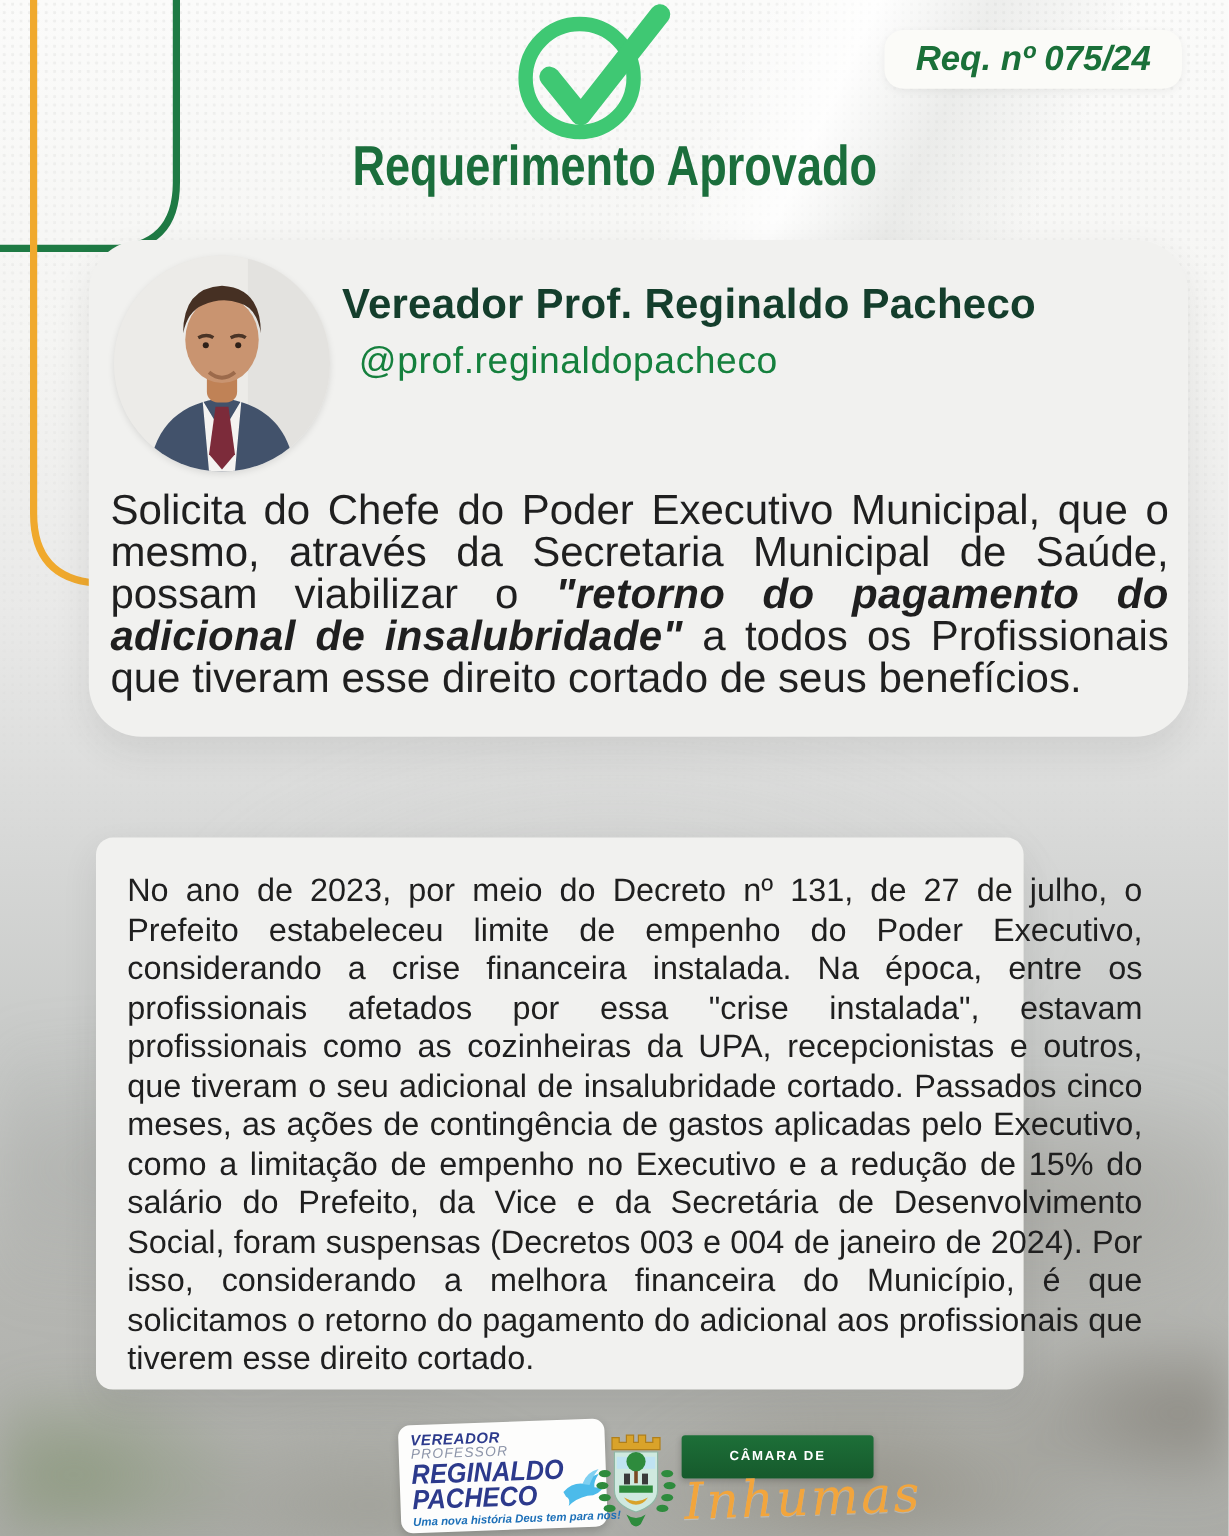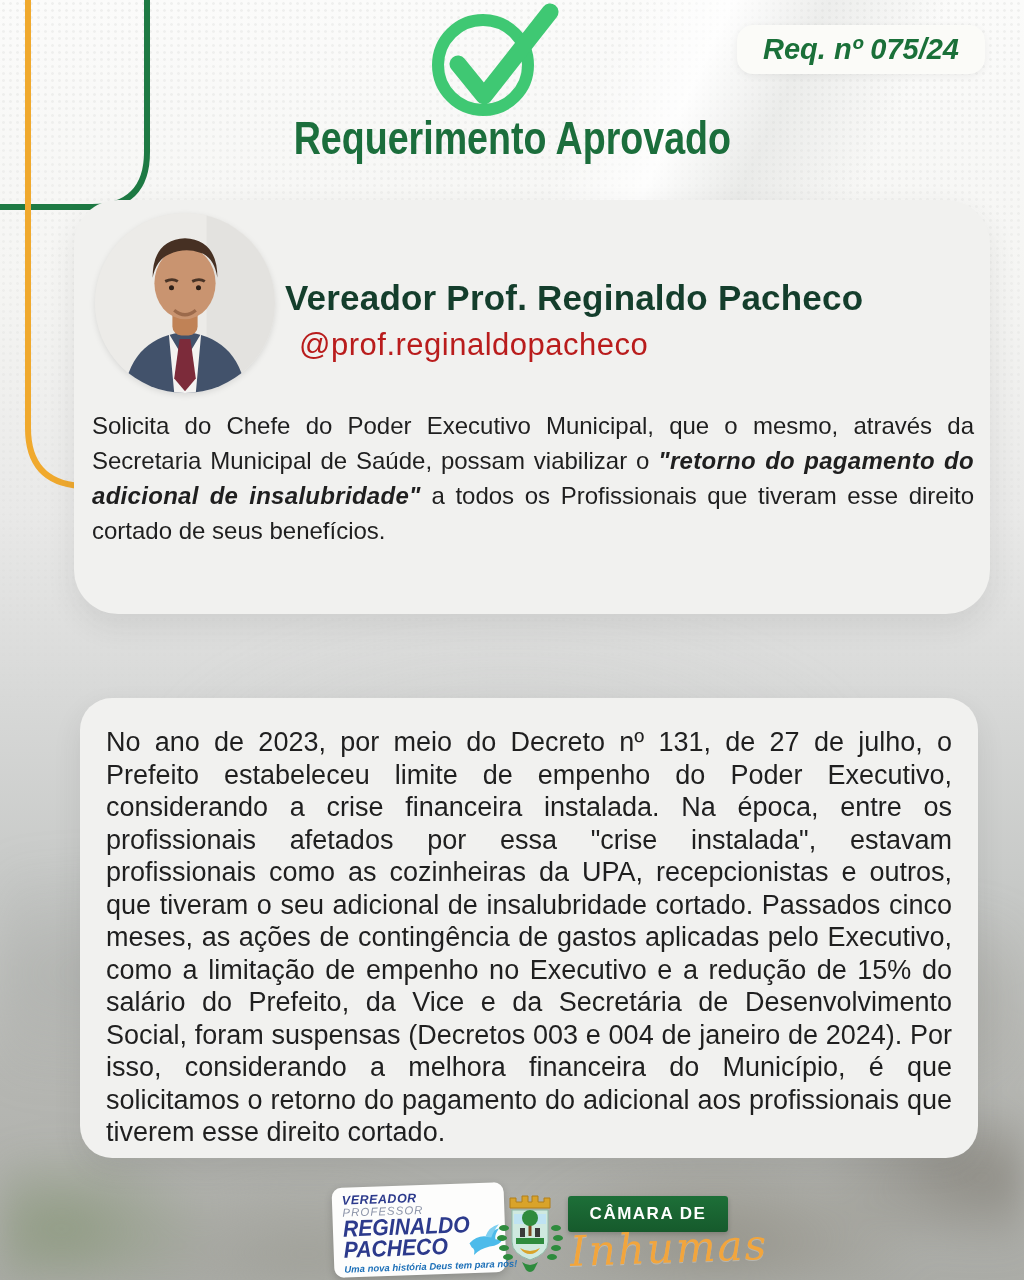--- a/index.html
+++ b/index.html
@@ -31,27 +31,27 @@
     padding:8px 26px;font-weight:bold;font-size:29px;color:#1a7039;box-shadow:0 2px 8px rgba(0,0,0,.06);font-style:italic;}
   
   .check-wrap{position:absolute;left:410px;top:2px;width:170px;height:122px;}
   
   .title-row{position:absolute;left:0;top:110px;width:1024px;text-align:center;}
   .title-row span{display:inline-block;transform:scaleX(.8);transform-origin:center;
     font-weight:800;font-size:47px;letter-spacing:0;color:#1b6e3c;}
   
   .card{position:absolute;background:#f1f1ef;border-radius:44px;box-shadow:0 12px 28px rgba(60,60,60,.10);}
   .card1{left:74px;top:200px;width:916px;height:414px;}
-  .card2{left:80px;top:698px;width:898px;height:460px;border-radius:32px;}
+  .card2{left:80px;top:698px;width:729px;height:460px;border-radius:14px;padding-left:44px;}
   .avatar{position:absolute;left:21px;top:13px;width:180px;height:180px;border-radius:50%;
     overflow:hidden;background:#e9e8e5;box-shadow:0 2px 6px rgba(0,0,0,.10);}
   .who{position:absolute;left:211px;top:34px;}
-  .who .name{font-weight:bold;font-size:35px;color:#143e2c;letter-spacing:.2px;margin-top:44px;}
-  .who .handle{font-size:31px;color:#b91c1c;margin-top:9px;margin-left:14px;letter-spacing:.5px;}
-  .p1{position:absolute;left:18px;top:208px;width:882px;font-size:24px;line-height:35px;
+  .who .name{font-weight:bold;font-size:35px;color:#143e2c;letter-spacing:.2px;}
+  .who .handle{font-size:31px;color:#15803d;margin-top:9px;margin-left:14px;letter-spacing:.5px;}
+  .p1{position:absolute;left:18px;top:208px;width:882px;font-size:35px;line-height:35px;
     color:#1f1f1f;text-align:justify;margin:0;}
   .p1 .emph{font-weight:800;font-style:italic;letter-spacing:.3px;}
   .just-badge{position:absolute;left:50%;top:641px;transform:translateX(-50%);
     background:#12703a;border:2px solid #0d5429;border-radius:13px;padding:7px 26px;
     color:#fff;font-weight:bold;font-size:25px;letter-spacing:2.5px;}
   .p2{position:absolute;left:26px;top:28px;width:846px;font-size:27px;line-height:32.5px;
     color:#1f1f1f;text-align:justify;margin:0;}
   
   .sticker{position:absolute;left:333px;top:1185px;width:172px;height:90px;background:#fdfdfc;
     border-radius:10px;transform:rotate(-2deg);box-shadow:0 3px 8px rgba(0,0,0,.18);
@@ -59,21 +59,21 @@
   .sticker .l1{font-size:12.5px;font-weight:bold;font-style:italic;letter-spacing:.5px;}
   .sticker .l2{font-size:11.5px;font-style:italic;color:#8d95a9;letter-spacing:1px;margin-top:-1px;}
   .sticker .big{font-size:23px;font-weight:800;font-style:italic;line-height:21px;
     transform:scaleX(.92);transform-origin:left;}
   .sticker .tag{font-size:9.5px;font-weight:bold;font-style:italic;color:#1d70b8;margin-top:3px;white-space:nowrap;}
   .dove{position:absolute;right:2px;bottom:16px;}
   .coa{position:absolute;left:496px;top:1190px;}
   .council{position:absolute;left:568px;top:1196px;width:170px;}
   .council .bar{background:linear-gradient(180deg,#1d6f38,#165a2c);border-radius:3px;width:160px;height:36px;
     display:flex;align-items:center;justify-content:center;color:#fff;font-weight:bold;
-    font-size:17px;letter-spacing:1.5px;box-shadow:0 2px 5px rgba(0,0,0,.2);}
+    font-size:11px;letter-spacing:1.5px;box-shadow:0 2px 5px rgba(0,0,0,.2);}
   .council .script{font-family:"DejaVu Serif",serif;font-style:italic;font-size:42px;
     color:#f2a53c;text-shadow:0 1px 0 rgba(255,255,255,.25);margin-top:-8px;margin-left:2px;
     transform:rotate(-2deg);letter-spacing:2px;}
 </style>
 </head>
 <body>
 
 <div class="stage">
 
   <div class="bg-blobs"></div>

